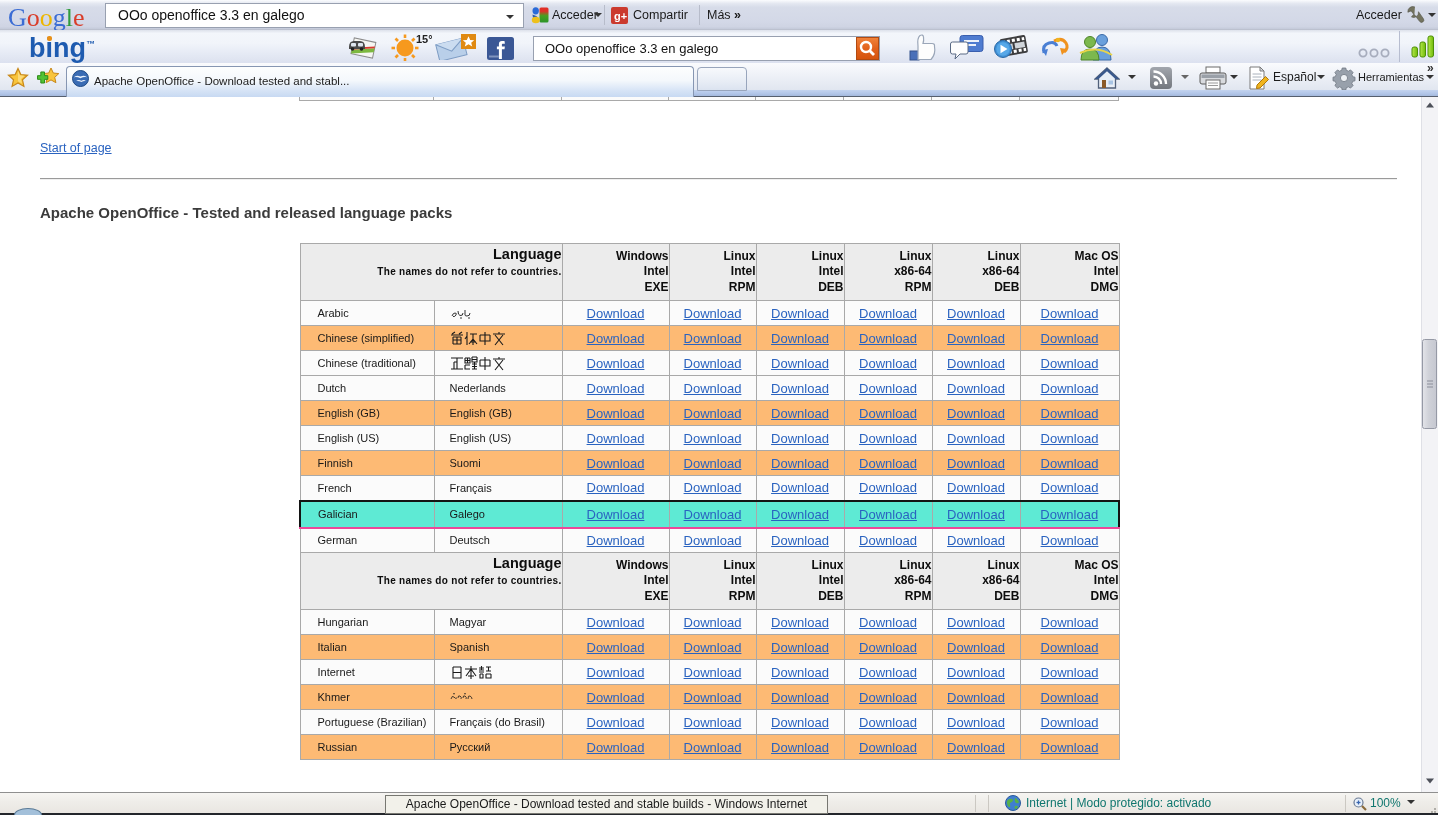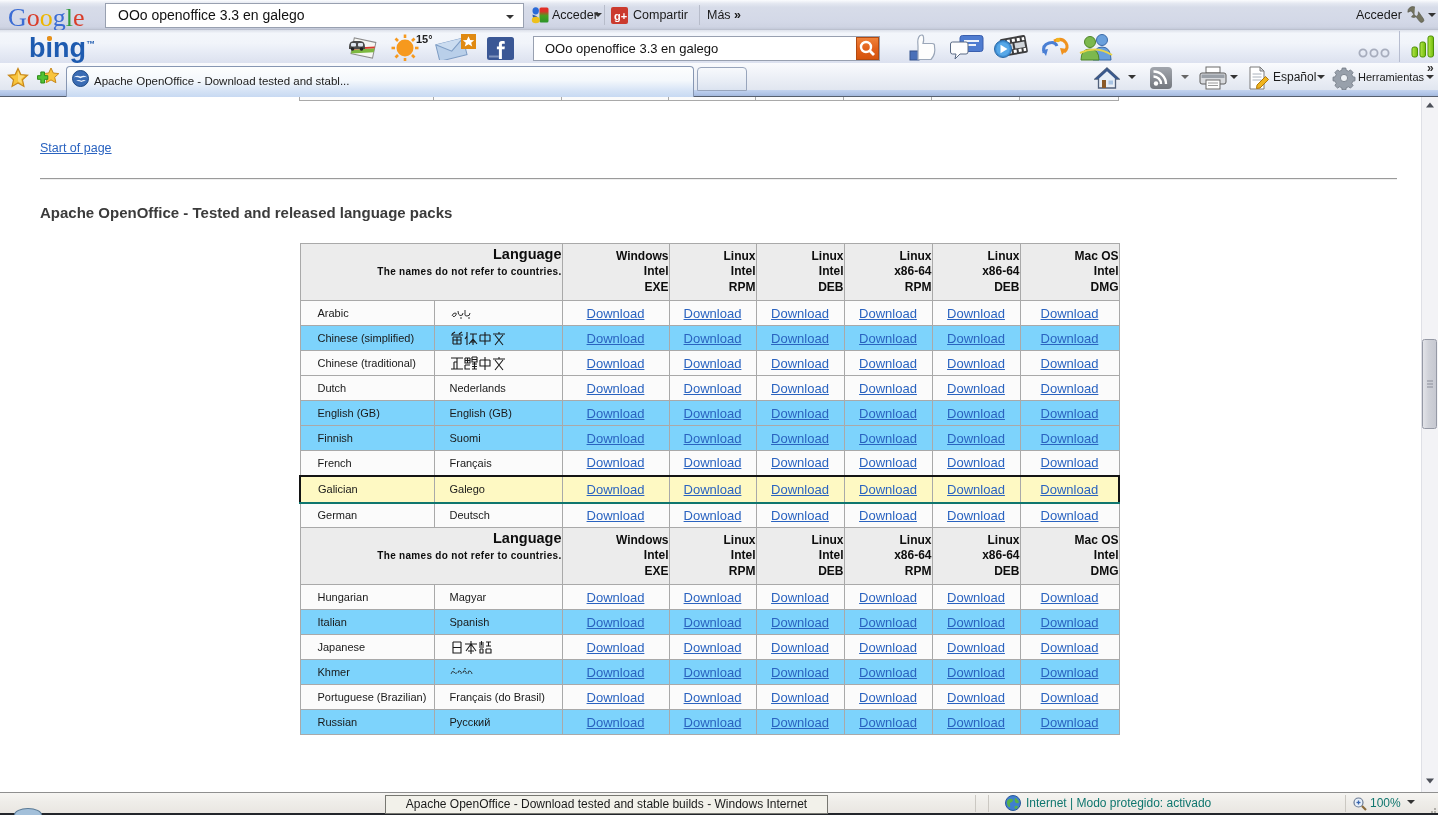--- a/index.html
+++ b/index.html
@@ -27,24 +27,24 @@
 .lk,.dl{color:#2a63c0;text-decoration:underline}
 #hr1{left:40px;top:178px;width:1357px;height:2px;border-top:1px solid #9a9a9a;border-bottom:1px solid #efefef}
 #head1{left:40px;top:204px;font-size:15px;font-weight:bold;color:#3b3b3b}
 
 table.t{border-collapse:collapse;table-layout:fixed}
 table.t td{border:1px solid #a9a9a9;overflow:hidden;white-space:nowrap}
 tr.hd td{background:#ececec;text-align:right;font-weight:bold;font-size:12px;line-height:15.5px;color:#0d0d0d;height:57px}tr.hd td.c1{vertical-align:top;padding-top:2px;line-height:16px}
 tr.hd .lg{font-size:14.5px}
 tr.hd .sm{font-size:10px;letter-spacing:0.3px}
 tr.w td{background:#fbfbfb}
-tr.g td{background:#7dd3fc}
+tr.g td{background:#fdba74}
 tr.w,tr.g{height:25px}
 tr.hl{height:27px}
-tr.hl td{background:#fef9c3;border-top:2px solid #141414;border-bottom:2px solid #0f766e}
+tr.hl td{background:#5eead4;border-top:2px solid #141414;border-bottom:2px solid #ec4899}
 tr.hl td:first-child{border-left:2px solid #141414}
 tr.hl td:last-child{border-right:2px solid #141414}
 td.ln{font-size:11px;color:#191919;padding-left:17px}td.nt{font-size:11px;color:#191919;padding-left:15px}
 td.dc{text-align:center;font-size:13px}
 
 #sbar{left:1421px;top:97px;width:17px;height:695px;background:#f3f3f6;border-left:1px solid #dfe0e6}
 .sbtn{left:1422px;width:16px;height:17px;line-height:0;padding-top:1px;background:transparent;border:none}
 #sthumb{left:1422px;top:339px;width:15px;height:90px;background:linear-gradient(90deg,#e2e3e8,#cfd1d8 45%,#c6c8d1 100%);border:1px solid #9599a5;border-radius:2.5px}
 
 #sstat{left:0;top:792px;width:1438px;height:23px;background:linear-gradient(180deg,#f6f5f2 0%,#efede9 40%,#e8e5e0 100%);border-top:1px solid #8f8f8f}
@@ -413,20 +413,30 @@
             <tr class="g">
               <td class="ln">English (GB)</td>
               <td class="nt">English (GB)</td>
               <td class="dc"><span class="dl">Download</span></td>
               <td class="dc"><span class="dl">Download</span></td>
               <td class="dc"><span class="dl">Download</span></td>
               <td class="dc"><span class="dl">Download</span></td>
               <td class="dc"><span class="dl">Download</span></td>
               <td class="dc"><span class="dl">Download</span></td>
             </tr>
+            <tr class="w">
+              <td class="ln">English (US)</td>
+              <td class="nt">English (US)</td>
+              <td class="dc"><span class="dl">Download</span></td>
+              <td class="dc"><span class="dl">Download</span></td>
+              <td class="dc"><span class="dl">Download</span></td>
+              <td class="dc"><span class="dl">Download</span></td>
+              <td class="dc"><span class="dl">Download</span></td>
+              <td class="dc"><span class="dl">Download</span></td>
+            </tr>
             <tr class="g">
               <td class="ln">Finnish</td>
               <td class="nt">Suomi</td>
               <td class="dc"><span class="dl">Download</span></td>
               <td class="dc"><span class="dl">Download</span></td>
               <td class="dc"><span class="dl">Download</span></td>
               <td class="dc"><span class="dl">Download</span></td>
               <td class="dc"><span class="dl">Download</span></td>
               <td class="dc"><span class="dl">Download</span></td>
             </tr>
@@ -483,21 +493,21 @@
               <td class="ln">Italian</td>
               <td class="nt">Spanish</td>
               <td class="dc"><span class="dl">Download</span></td>
               <td class="dc"><span class="dl">Download</span></td>
               <td class="dc"><span class="dl">Download</span></td>
               <td class="dc"><span class="dl">Download</span></td>
               <td class="dc"><span class="dl">Download</span></td>
               <td class="dc"><span class="dl">Download</span></td>
             </tr>
             <tr class="w">
-              <td class="ln">Japanese</td>
+              <td class="ln">Internet</td>
               <td class="nt"><span style="letter-spacing:1px"><svg width="14" height="15" viewBox="0 0 14 15" style="vertical-align:-3px">
                     <g stroke="#1a1a1a" stroke-width="1.1" fill="none">
                       <path d="M3 2 H11 M3 2 V13 H11 V2 M3 7.5 H11"></path>
                     </g>
                   </svg><svg width="14" height="15" viewBox="0 0 14 15" style="vertical-align:-3px">
                     <g stroke="#1a1a1a" stroke-width="1.1" fill="none">
                       <path d="M7 1 V14 M1 4 H13 M7 4 L2 11 M7 4 L12 11 M4 11 H10"></path>
                     </g>
                   </svg><svg width="14" height="15" viewBox="0 0 14 15" style="vertical-align:-3px">
                     <g stroke="#1a1a1a" stroke-width="1.1" fill="none">

